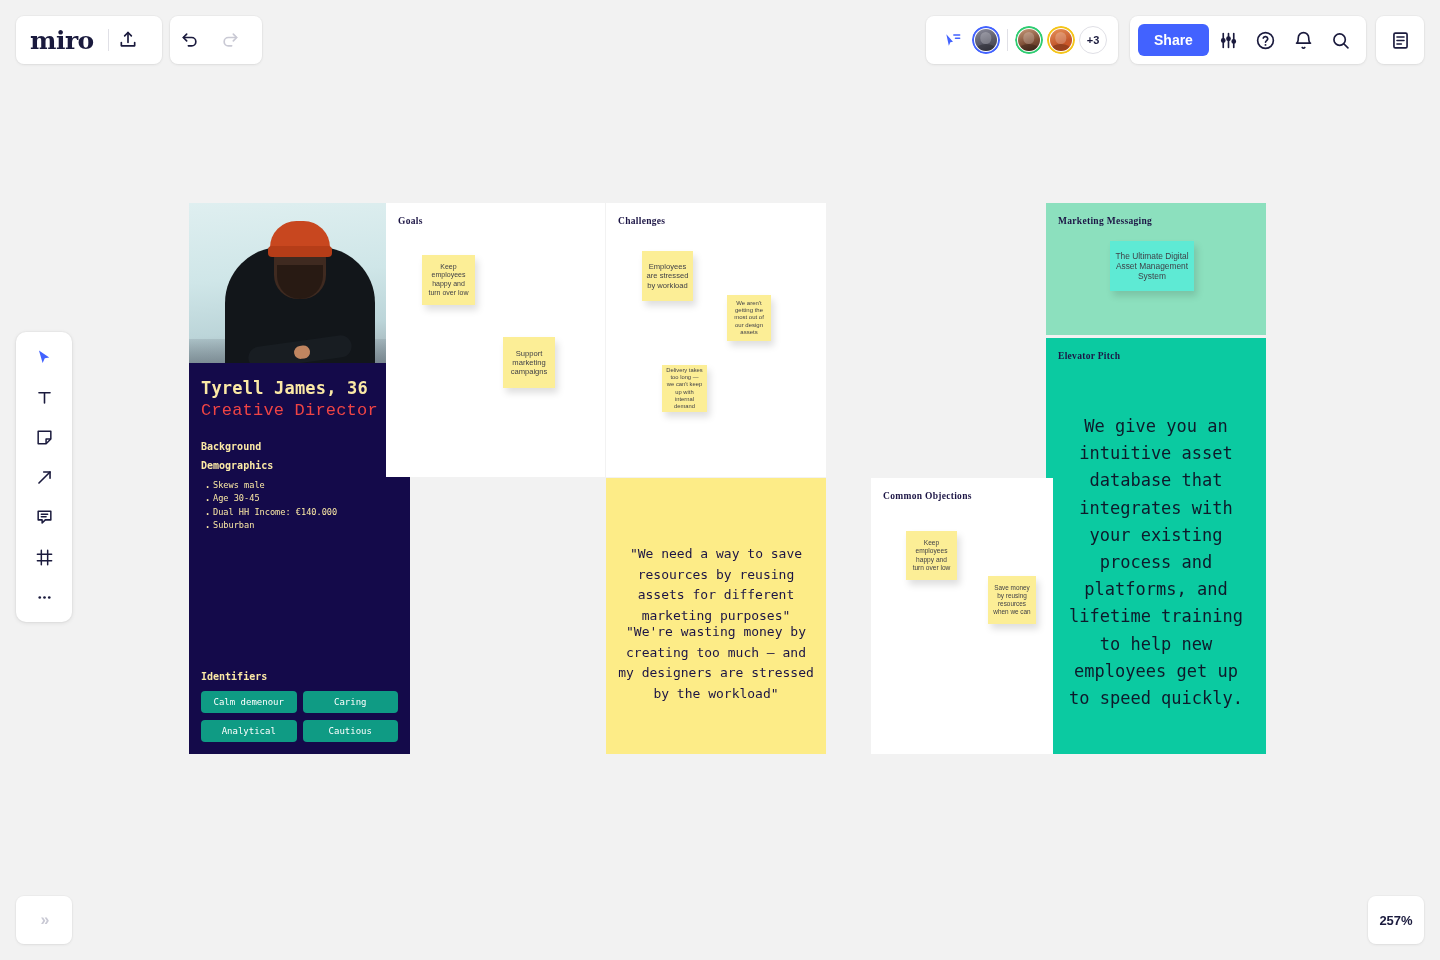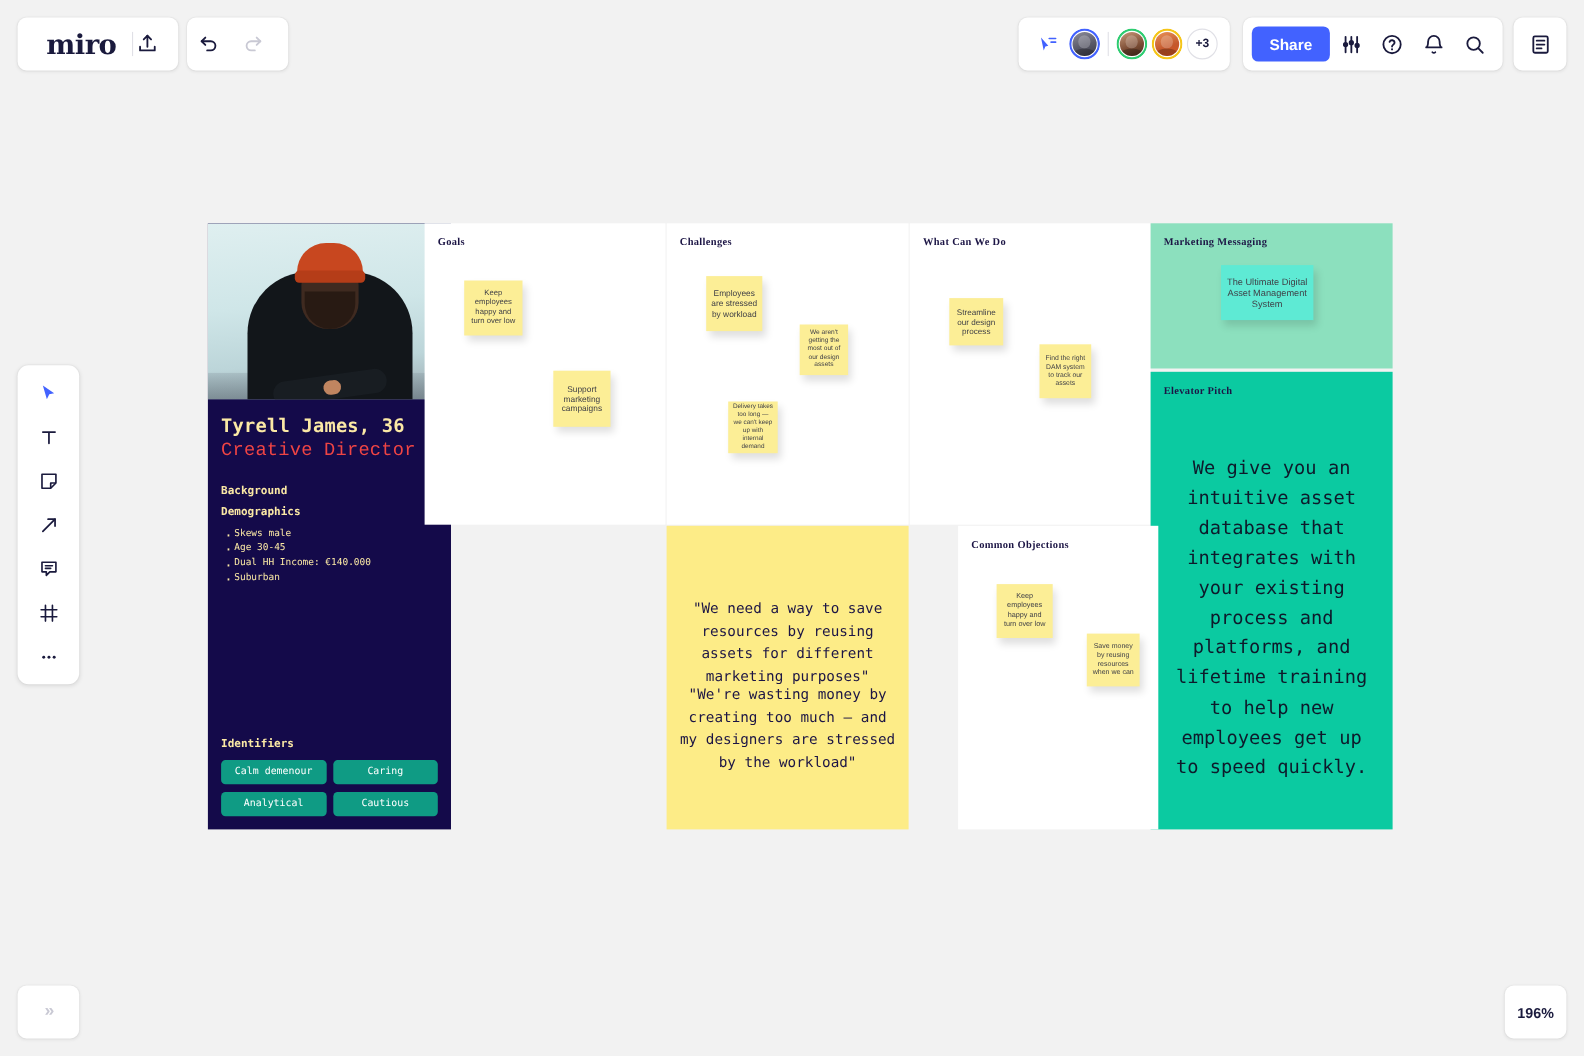--- a/index.html
+++ b/index.html
@@ -14,21 +14,21 @@
   
   .topbar { position: absolute; top: 16px; left: 0; width: 1440px; height: 48px; }
   .pill {
     position: absolute; background: #fff; border-radius: 8px;
     box-shadow: 0 1px 3px rgba(0,0,0,.07), 0 0 0 1px rgba(0,0,0,.025);
     display: flex; align-items: center; height: 48px;
   }
   #logo-group { left: 16px; width: 146px; padding: 0 14px; gap: 0; }
   .miro-logo {
     font-family: "DejaVu Serif", serif; font-weight: 700; font-size: 25px;
-    color: #1a1a3d; letter-spacing: -.5px; padding-right: 14px; line-height: 1; margin-left: 12px;
+    color: #1a1a3d; letter-spacing: -.5px; padding-right: 14px; line-height: 1;
   }
   .vdiv { width: 1px; height: 22px; background: #e0e0e6; }
   .icon-btn {
     width: 40px; height: 40px; display: flex; align-items: center; justify-content: center;
     border-radius: 6px; cursor: pointer; color: #1a1a3d;
   }
   #history-group { left: 170px; width: 92px; }
   #collab-group { left: 926px; width: 192px; padding-left: 12px; gap: 4px; }
   .avatar {
     width: 28px; height: 28px; border-radius: 50%; position: relative;
@@ -341,25 +341,20 @@
       <div class="sticky" style="left:117px; top:134px; width:52px; height:51px; font-size:7.6px;">Support marketing campaigns</div>
     </div>
 
     <div class="cell cell-white" style="left:442px; top:0; width:220px; height:274px;">
       <div class="col-head">Challenges</div>
       <div class="sticky" style="left:36px; top:48px; width:51px; height:50px; font-size:7.6px;">Employees are stressed by workload</div>
       <div class="sticky" style="left:121px; top:92px; width:44px; height:46px; font-size:6px;">We aren't getting the most out of our design assets</div>
       <div class="sticky" style="left:56px; top:162px; width:45px; height:47px; font-size:5.8px;">Delivery takes too long — we can't keep up with internal demand</div>
     </div>
 
-    <div class="cell cell-white" style="left:663px; top:0; width:219px; height:274px;">
-      <div class="col-head">What Can We Do</div>
-      <div class="sticky" style="left:36px; top:68px; width:49px; height:43px; font-size:7.4px;">Streamline our design process</div>
-      <div class="sticky" style="left:118px; top:110px; width:47px; height:49px; font-size:6.2px;">Find the right DAM system to track our assets</div>
-    </div>
 
     <div class="cell cell-mint" style="left:882px; top:0; width:220px; height:132px;">
       <div class="col-head">Marketing Messaging</div>
       <div class="sticky" style="left:64px; top:38px; width:84px; height:50px; font-size:8.4px; background:#5eead4;">The Ultimate Digital Asset Management System</div>
     </div>
 
     <div class="cell cell-teal" style="left:882px; top:135px; width:220px; height:416px;">
       <div class="col-head">Elevator Pitch</div>
       <div class="pitch" style="left:14px; top:75px; width:192px;">We give you an intuitive asset database that integrates with your existing process and platforms, and lifetime training to help new employees get up to speed quickly.</div>
     </div>
@@ -372,15 +367,15 @@
 
     <div class="cell cell-white" style="left:663px; top:275px; width:182px; height:276px;margin-left:44px;">
       <div class="col-head">Common Objections</div>
       <div class="sticky" style="left:35px; top:53px; width:51px; height:49px; font-size:6.6px;">Keep employees happy and turn over low</div>
       <div class="sticky" style="left:117px; top:98px; width:48px; height:48px; font-size:6.4px;">Save money by reusing resources when we can</div>
     </div>
 
   </div>
 
   <div id="expand-panel">»</div>
-  <div id="zoom-widget">196%</div>
+  <div id="zoom-widget">257%</div>
 
 </div>
 
 </body></html>

